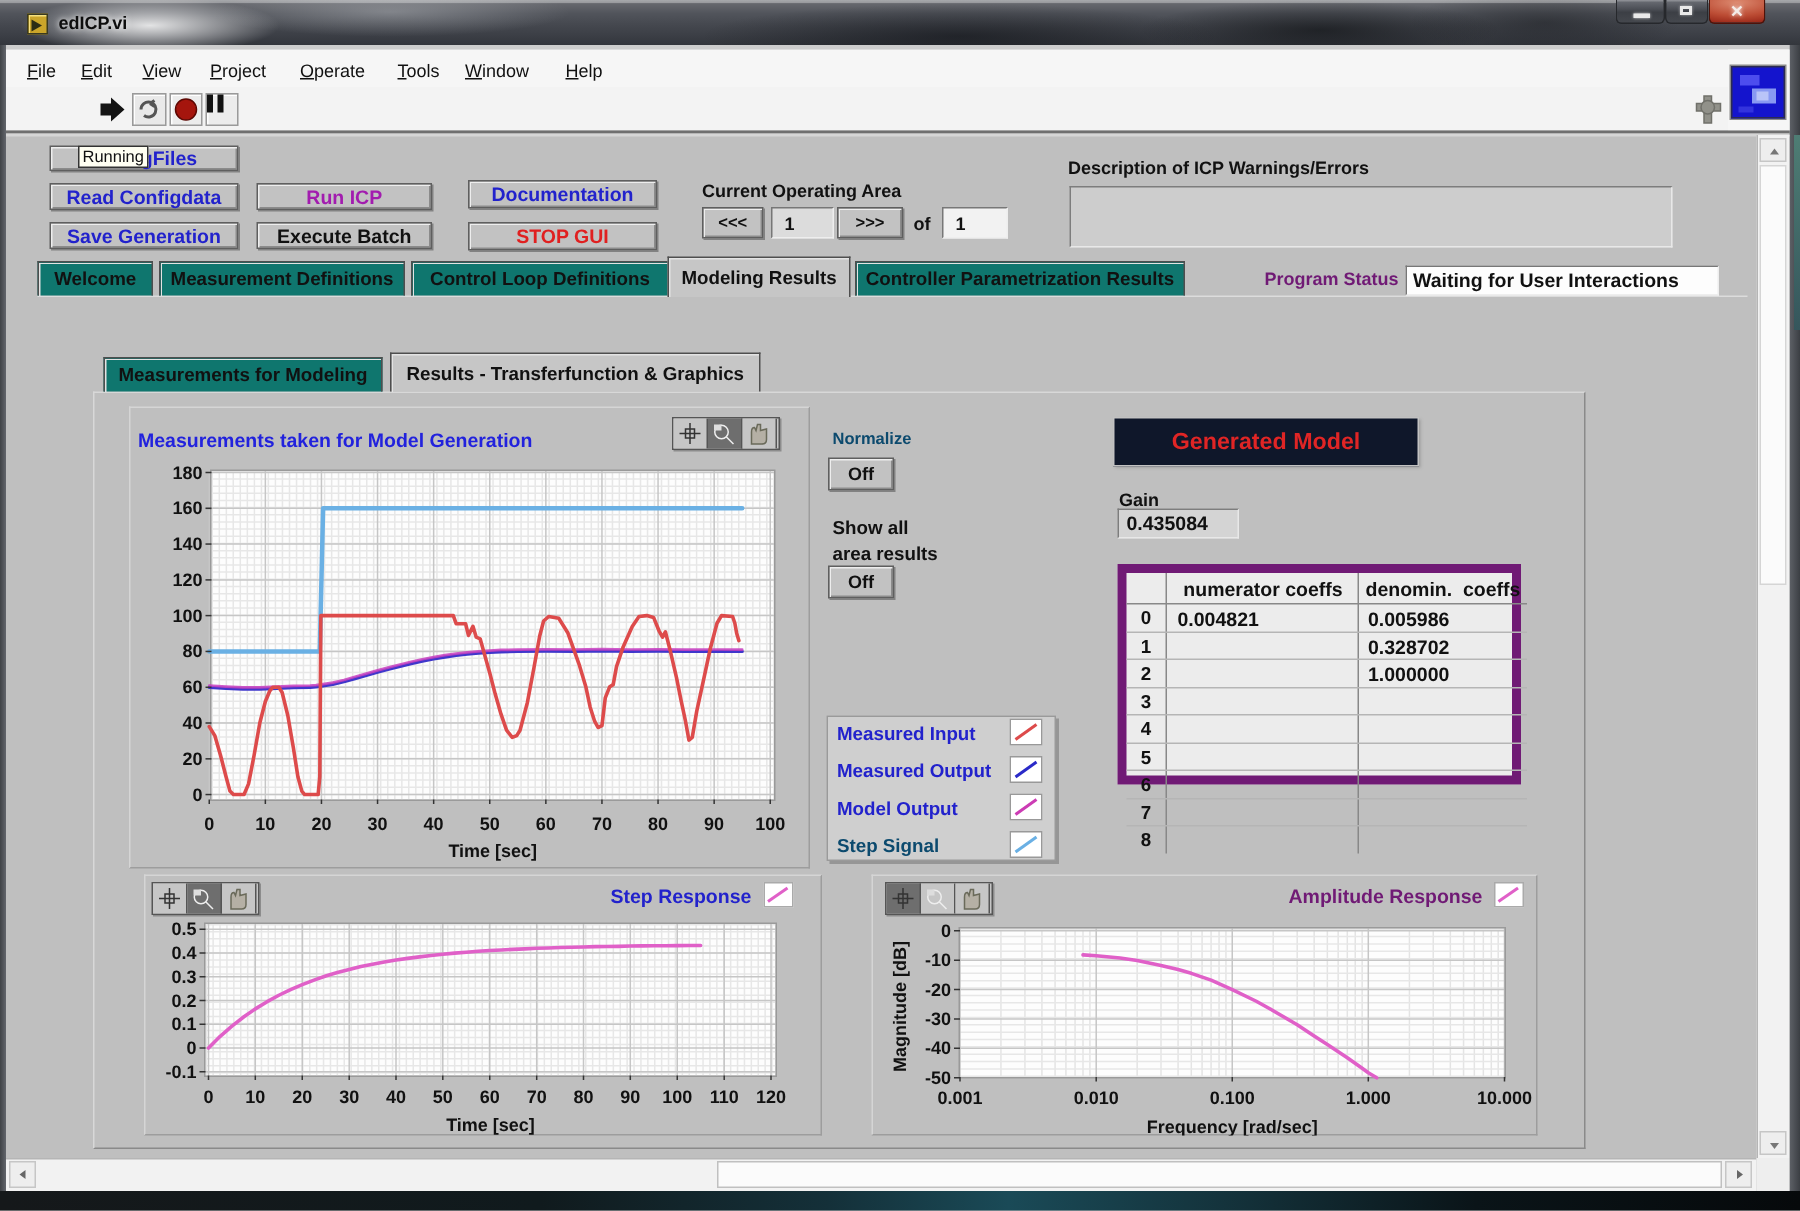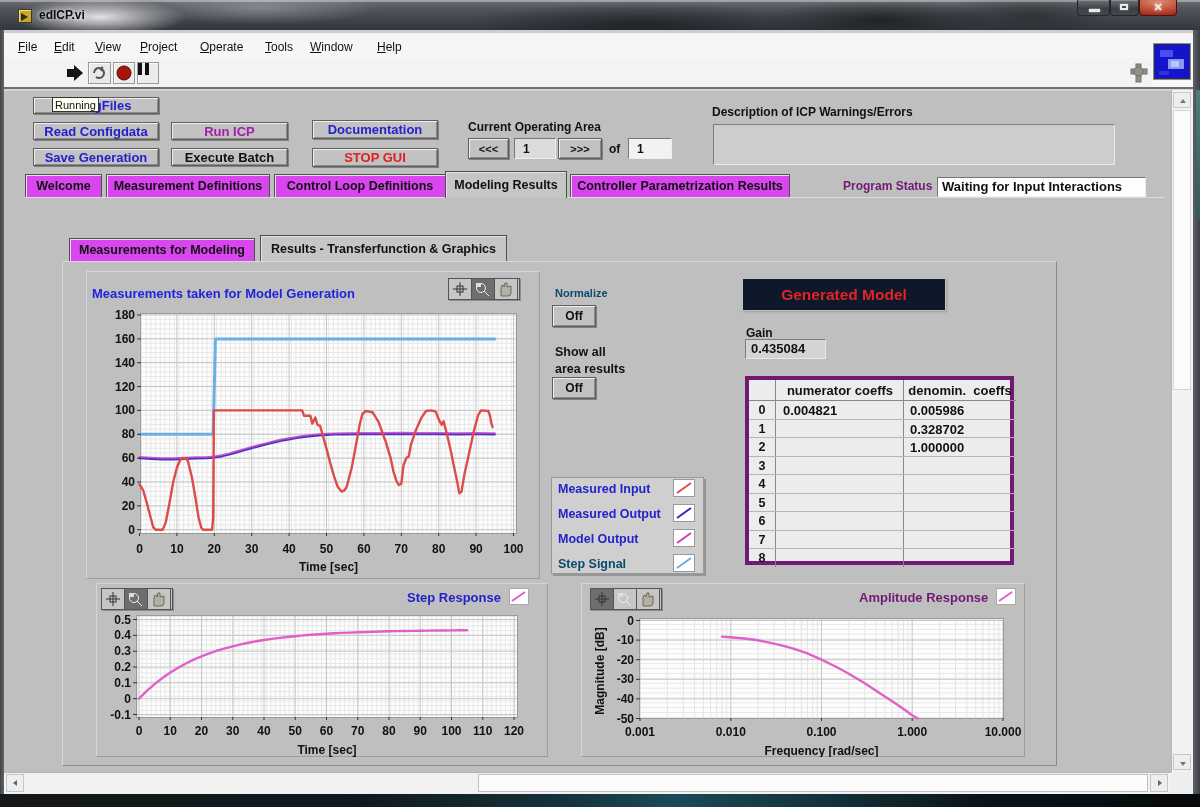--- a/index.html
+++ b/index.html
@@ -1,21 +1,21 @@
 <!DOCTYPE html>
 <html><head><meta charset="utf-8"><style>
 *{margin:0;padding:0;box-sizing:border-box}
 body{width:1200px;height:807px;position:relative;overflow:hidden;
  font-family:"Liberation Sans",sans-serif;background:#bfbfbf}
 div{position:absolute}
 .b{font-weight:bold}
 .btn{background:#c2c2c2;border:1px solid #5f5f5f;
  box-shadow:inset 1px 1px 0 #eee,inset -1px -1px 0 #8b8b8b,1px 1px 0 rgba(80,80,80,.55);
  display:flex;align-items:center;justify-content:center;font-weight:bold}
-.tab{background:#d946ef;border:1px solid #4e4e4e;border-bottom:none;
+.tab{background:#0f766e;border:1px solid #4e4e4e;border-bottom:none;
  box-shadow:inset 1px 1px 0 #e3e3e3;display:flex;align-items:center;justify-content:center;
  font-weight:bold;font-size:12.5px;color:#111}
 </style></head><body>
 <div style="left:0;top:0;width:1200px;height:30px;
 background:linear-gradient(180deg,#86888c 0%,#64666c 10%,#51545b 30%,#45484f 55%,#3b3e45 80%,#33363c 100%)">
 <div style="left:0;top:0;width:1200px;height:30px;background:
 radial-gradient(ellipse 120px 26px at 100px 17px,rgba(255,255,255,.85),rgba(255,255,255,0) 72%),
 radial-gradient(ellipse 160px 22px at 260px 8px,rgba(215,218,222,.35),rgba(255,255,255,0) 75%),
 radial-gradient(ellipse 240px 30px at 640px 24px,rgba(8,10,14,.5),rgba(0,0,0,0) 72%),
 radial-gradient(ellipse 160px 26px at 880px 20px,rgba(6,8,10,.55),rgba(0,0,0,0) 75%),
@@ -101,21 +101,21 @@
 <div class="" style="left:628px;top:138px;width:44px;height:21px;background:#f2f2f2;border:1px solid;border-color:#777 #eee #eee #777;font-size:12px;font-weight:bold;color:#111;padding:3px 0 0 8px">1</div>
 <div class="b" style="left:712px;top:105px;font-size:12px;color:#111">Description of ICP Warnings/Errors</div>
 <div class="" style="left:713px;top:124px;width:402px;height:41px;background:#cdcdcd;border:1px solid;border-color:#7d7d7d #e8e8e8 #e8e8e8 #7d7d7d"></div>
 <div class="" style="left:25px;top:197px;width:1140px;height:1px;background:#dcdcdc"></div>
 <div class="tab" style="left:25px;top:174px;width:77px;height:23px">Welcome</div>
 <div class="tab" style="left:106px;top:174px;width:164px;height:23px">Measurement Definitions</div>
 <div class="tab" style="left:274px;top:174px;width:172px;height:23px">Control Loop Definitions</div>
 <div class="tab" style="left:445px;top:171px;width:122px;height:27px;background:#c6c6c6;z-index:3">Modeling Results</div>
 <div class="tab" style="left:570px;top:174px;width:220px;height:23px">Controller Parametrization Results</div>
 <div class="b" style="left:843px;top:179px;font-size:12px;color:#701a75">Program Status</div>
-<div class="" style="left:937px;top:177px;width:209px;height:20px;background:#fdfdfd;border:1px solid;border-color:#777 #eee #eee #777;font-size:13px;font-weight:bold;color:#111;padding:1px 0 0 4px">Waiting for Input Interactions</div>
+<div class="" style="left:937px;top:177px;width:209px;height:20px;background:#fdfdfd;border:1px solid;border-color:#777 #eee #eee #777;font-size:13px;font-weight:bold;color:#111;padding:1px 0 0 4px">Waiting for User Interactions</div>
 <div class="" style="left:62px;top:261px;width:995px;height:505px;border:1px solid;border-color:#d8d8d8 #8a8a8a #8a8a8a #d8d8d8"></div>
 <div class="tab" style="left:69px;top:238px;width:186px;height:23px">Measurements for Modeling</div>
 <div class="tab" style="left:260px;top:235px;width:247px;height:26px;background:#c6c6c6;z-index:3">Results - Transferfunction &amp; Graphics</div>
 <div class="" style="left:86px;top:271px;width:454px;height:308px;border:1px solid;border-color:#d5d5d5 #9d9d9d #9d9d9d #d5d5d5"></div>
 <div class="" style="left:96px;top:583px;width:452px;height:174px;border:1px solid;border-color:#d5d5d5 #9d9d9d #9d9d9d #d5d5d5"></div>
 <div class="" style="left:581px;top:583px;width:444px;height:174px;border:1px solid;border-color:#d5d5d5 #9d9d9d #9d9d9d #d5d5d5"></div>
 <svg style="position:absolute;left:86px;top:271px" width="454" height="309">
     <rect x="55" y="43" width="375" height="219" fill="#fdfdfd"></rect>
     <line x1="55.5" y1="43" x2="55.5" y2="262" stroke="#e7e7e7" stroke-width="1"></line>
     <line x1="60.2" y1="43" x2="60.2" y2="262" stroke="#e7e7e7" stroke-width="1"></line>
@@ -686,21 +686,21 @@
         <line x1="3" y1="13" x2="17" y2="3" stroke="#cc3cb4" stroke-width="2"></line>
       </svg></div>
     <div style="left:6px;top:79px;font-size:12.5px;font-weight:bold;color:#0c4a6e">Step Signal</div>
     <div style="left:121px;top:76px;width:22px;height:18px;background:#fff;border:1px solid #999"><svg width="20" height="16">
         <line x1="3" y1="13" x2="17" y2="3" stroke="#6ab0e4" stroke-width="2"></line>
       </svg></div>
   </div>
 <div class="" style="left:742px;top:278px;width:204px;height:33px;background:#0f172a;border:1px solid #c2c2c2;box-shadow:1px 1px 2px rgba(120,120,120,.5);display:flex;align-items:center;justify-content:center;font-size:15.5px;font-weight:bold;color:#e02525">Generated Model</div>
 <div class="b" style="left:746px;top:326px;font-size:12px;color:#111">Gain</div>
 <div class="" style="left:745px;top:339px;width:81px;height:20px;background:#d4d4d4;border:1px solid;border-color:#7d7d7d #e8e8e8 #e8e8e8 #7d7d7d;font-size:13px;font-weight:bold;color:#111;padding:1px 0 0 5px">0.435084</div>
-<div style="left:745px;top:376px;width:269px;height:189px;background:#ececec;border:4px solid #701a75">
+<div style="left:745px;top:376px;width:269px;height:147px;background:#ececec;border:6px solid #701a75">
     <div style="left:26px;top:0;width:1px;height:187px;background:#888;position:absolute"></div>
     <div style="left:154px;top:0;width:1px;height:187px;background:#888;position:absolute"></div>
     <div style="left:0;top:20px;width:267px;height:1px;background:#888;position:absolute"></div>
     <div style="left:0;top:39px;width:267px;height:1px;background:#b5b5b5;position:absolute"></div>
     <div style="left:0;top:57px;width:267px;height:1px;background:#b5b5b5;position:absolute"></div>
     <div style="left:0;top:76px;width:267px;height:1px;background:#b5b5b5;position:absolute"></div>
     <div style="left:0;top:94px;width:267px;height:1px;background:#b5b5b5;position:absolute"></div>
     <div style="left:0;top:113px;width:267px;height:1px;background:#b5b5b5;position:absolute"></div>
     <div style="left:0;top:131px;width:267px;height:1px;background:#b5b5b5;position:absolute"></div>
     <div style="left:0;top:150px;width:267px;height:1px;background:#b5b5b5;position:absolute"></div>

